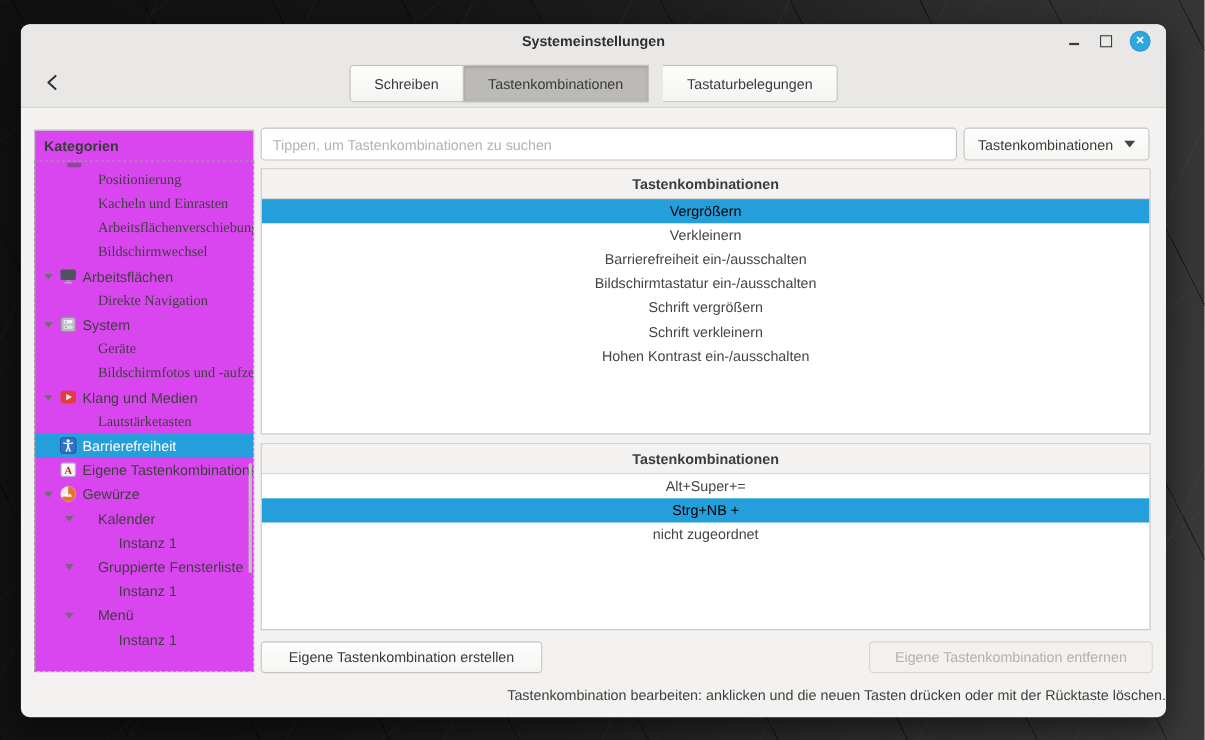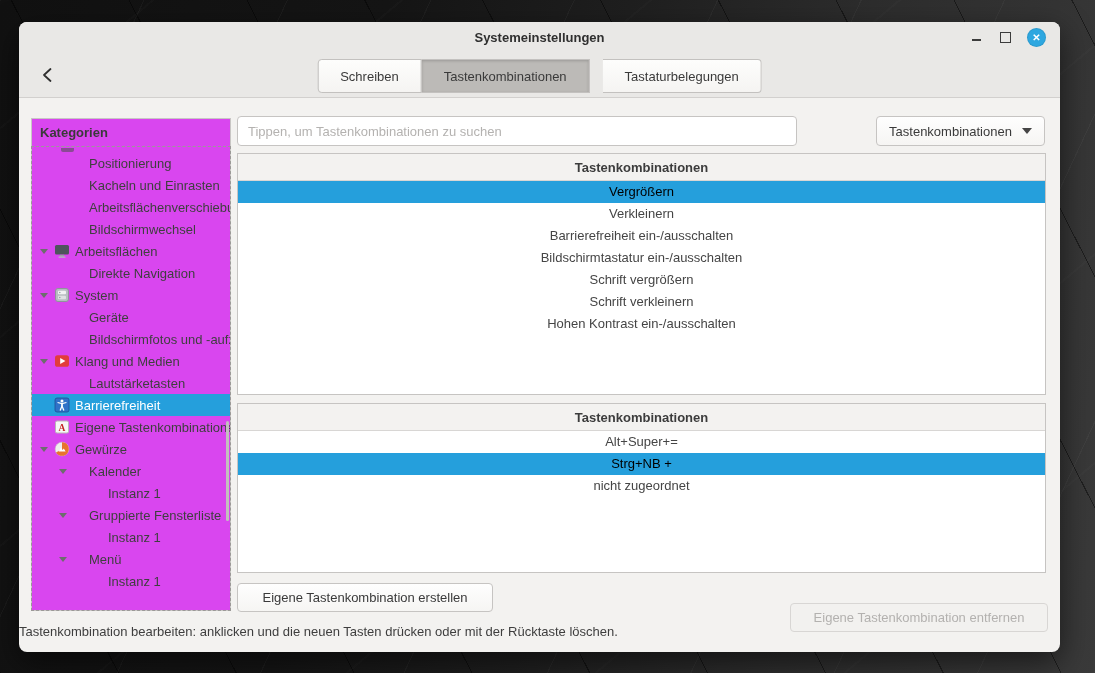--- a/index.html
+++ b/index.html
@@ -44,52 +44,52 @@
   .tab.active { background:#bcbab7; box-shadow:inset 0 1px 3px rgba(0,0,0,0.18); }
   
   .sidebar { position:absolute; left:12px; top:96px; width:200px; height:493px; border:1px solid #c8c6c4; background:#d946ef; }
   .sidebar-header { height:27px; line-height:27px; padding-left:8px; font-size:13px; font-weight:bold; color:#3a3a3a; }
   .tree { position:absolute; left:-1px; right:-1px; top:27px; bottom:-1px; border:1px dashed #9b9997; overflow:hidden; padding-top:5px; }
   .purple-sliver { position:absolute; top:1px; left:29px; width:13px; height:4px; background:#8a4a94; border-radius:0 0 2px 2px; }
   .tree-scrollthumb { position:absolute; right:1px; top:274px; width:3px; height:100px; background:#c2c0bd; border-radius:2px; }
   .tree-row { height:22px; display:flex; align-items:center; font-size:13px; color:#3f3f3f; white-space:nowrap; overflow:hidden; cursor:pointer; }
   .tree-row.selected { background:#259fdc; color:#fff; }
   .tree-row.top { padding-left:8px; }
-  .tree-row.child { padding-left:57px; }
+  .tree-row.child { padding-left:57px;font-family:Liberation Serif, serif; }
   .tree-row.sub { padding-left:27px; }
   .tree-row.sub .tlabel { margin-left:16px; }
   .tree-row.sub-child { padding-left:76px; }
   .expander { width:14px; flex:none; display:flex; align-items:center; }
   .expander::after { content:""; border-top:5px solid #6d6d6d; border-left:4px solid transparent; border-right:4px solid transparent; }
   .expander.hidden { visibility:hidden; }
   .ticon { width:16px; height:16px; flex:none; margin-right:5px; display:inline-block; }
   .ticon svg { display:block; width:16px; height:16px; }
   
   .search-input {
-    position:absolute; left:218px; top:94px; width:560px; height:30px;
+    position:absolute; left:218px; top:94px; width:633px; height:30px;
     border:1px solid #c6c4c2; border-radius:4px; background:#fff; padding:0 10px;
     font-family:"Liberation Sans",sans-serif; font-size:13px; color:#3a3a3a; outline:none;
   }
   .search-input::placeholder { color:#b4b2b0; }
   .ui-btn {
     display:flex; align-items:center; justify-content:center; gap:10px;
     background:linear-gradient(#fefefe,#f6f5f3); border:1px solid #c6c4c2; border-radius:4px;
     font-size:13px; color:#3a3a3a; cursor:pointer; white-space:nowrap;
   }
   .filter-btn { position:absolute; left:857px; top:94px; width:169px; height:30px; }
   .caret { border-top:6px solid #454545; border-left:5px solid transparent; border-right:5px solid transparent; }
   .list { position:absolute; left:218px; width:809px; background:#fff; border:1px solid #c6c4c2; overflow:hidden; }
   .list-1 { top:131px; height:242px; }
   .list-2 { top:381px; height:170px; }
   .list-header { height:27px; line-height:27px; text-align:center; font-size:13px; font-weight:bold; color:#3c3c3c; background:#f3f2f0; border-bottom:1px solid #d8d6d4; }
   .list-row { height:22px; line-height:22px; text-align:center; font-size:13px; color:#454545; cursor:pointer; }
   .list-row.selected { background:#259fdc; color:#000000; }
   .create-btn { position:absolute; left:218px; top:561px; width:256px; height:29px; }
-  .remove-btn { position:absolute; left:771px; top:561px; width:258px; height:29px; color:#b3b1af; background:#f2f1ef; border-color:#d8d6d4; cursor:default;margin-top:20px; }
-  .status { position:absolute; left:0; right:0; top:602px; text-align:left; font-size:13px; color:#3e3e3e; }
+  .remove-btn { position:absolute; left:771px; top:561px; width:258px; height:29px; color:#b3b1af; background:#f2f1ef; border-color:#d8d6d4; cursor:default; }
+  .status { position:absolute; left:0; right:0; top:602px; text-align:right; font-size:13px; color:#3e3e3e; }
 </style>
 </head>
 <body>
 
 <div class="window">
 
   <div class="titlebar">
     <div class="title">Systemeinstellungen</div>
     <div class="win-controls">
       <span class="btn-min"></span>

